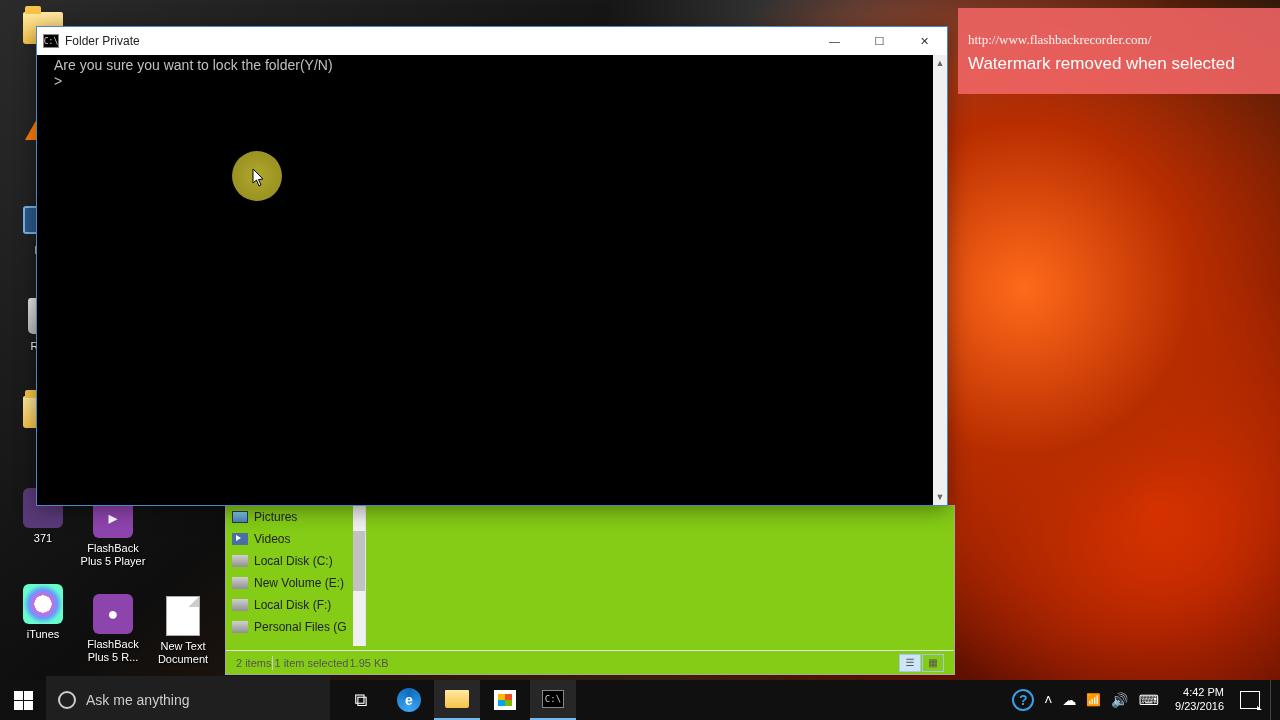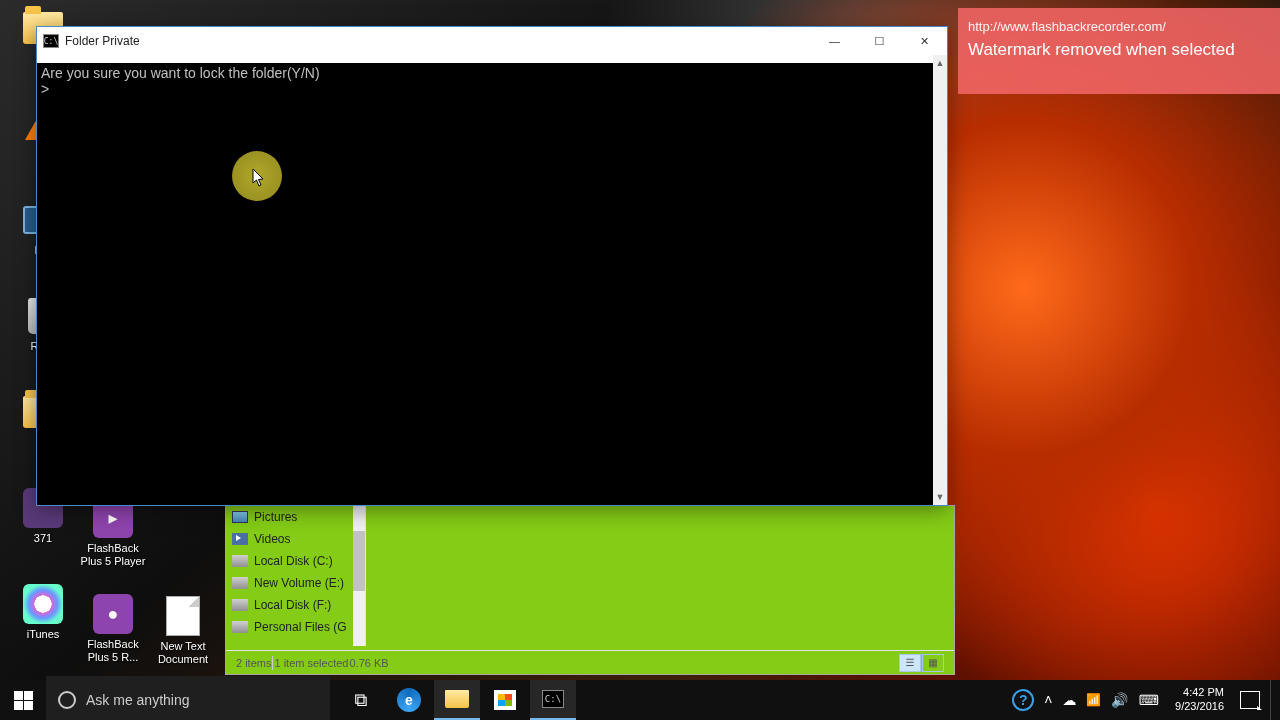--- a/index.html
+++ b/index.html
@@ -30,21 +30,21 @@
 .fb-ic{background:#8e44ad;display:flex;align-items:center;justify-content:center;color:#fff;font-size:18px;}
 .txt-ic{width:34px;height:40px;background:#fff;border:1px solid #aaa;position:relative;}
 .txt-ic::before{content:"";position:absolute;top:0;right:0;width:10px;height:10px;background:linear-gradient(135deg,#fff 49%,#ccc 50%);}
 
 
 .cmd-window { position:absolute; left:36px; top:26px; width:912px; height:480px; background:#fff; border:1px solid #4a88c7; box-shadow:0 4px 20px rgba(0,0,0,.4); z-index:10; }
 .cmd-title { height:28px; background:#fff; display:flex; align-items:center; padding:0 0 0 6px; font-size:12px; color:#222; }
 .cmd-title .cmd-icon{width:16px;height:14px;background:#000;border:1px solid #888;margin-right:6px;display:flex;align-items:center;justify-content:center;color:#ccc;font-size:8px;font-family:monospace;}
 .cmd-title .spacer{flex:1;}
 .cmd-btn{width:45px;height:28px;display:flex;align-items:center;justify-content:center;font-size:11px;color:#333;cursor:pointer;}
-.cmd-body{position:absolute;top:28px;left:0;right:14px;bottom:0;background:#000;color:#c0c0c0;font-family:Consolas,"Courier New",monospace;font-size:14px;padding:2px 4px;line-height:1.15;margin-top:8px;}
+.cmd-body{position:absolute;top:28px;left:0;right:14px;bottom:0;background:#000;color:#c0c0c0;font-family:Consolas,"Courier New",monospace;font-size:14px;padding:2px 17px;line-height:1.15;}
 .cmd-body .prompt{color:#c0c0c0;}
 .cmd-scroll{position:absolute;top:28px;right:0;width:14px;bottom:0;background:#f0f0f0;display:flex;flex-direction:column;align-items:center;}
 .cmd-scroll .arr{width:14px;height:16px;background:#f0f0f0;color:#666;font-size:9px;display:flex;align-items:center;justify-content:center;cursor:pointer;}
 .cmd-scroll .track{flex:1;background:#f0f0f0;}
 
 
 .cursor-hl{position:absolute;left:232px;top:151px;width:50px;height:50px;border-radius:50%;background:radial-gradient(circle,#b0a82a 0%,#9a9222 70%,rgba(154,146,34,0) 100%);z-index:20;display:flex;align-items:center;justify-content:center;}
 .cursor-hl svg{position:relative;top:2px;left:2px;}
 
 
@@ -63,21 +63,21 @@
 .exp-status .divider{width:1px;height:14px;background:#ccc;}
 .exp-status .spacer{flex:1;}
 .view-btn{width:22px;height:18px;border:1px solid #a8c7e8;display:flex;align-items:center;justify-content:center;font-size:10px;cursor:pointer;}
 .view-btn.active{background:#cde6f7;}
 
 
 .watermark{position:absolute;right:0;top:8px;width:322px;height:86px;background:rgba(241,101,101,.88);color:#fff;z-index:30;padding:6px 10px;font-size:16px;}
 .watermark .l1{display:flex;align-items:center;gap:6px;}
 .watermark .logo{padding:1px 6px;border:2px solid #000;color:#000;font-weight:900;letter-spacing:-1px;font-family:Arial Black,sans-serif;background:rgba(255,255,255,.05);}
 .watermark .logo .two{color:#e4002b;}
-.watermark .l2{font-size:13px;margin-top:5px;opacity:.92;}
+.watermark .l2{font-size:13px;margin-top:18px;opacity:.92;font-family:Liberation Serif, serif;}
 .watermark .l3{font-size:17px;margin-top:6px;}
 
 
 .taskbar{position:absolute;left:0;right:0;bottom:0;height:40px;background:#101010;display:flex;align-items:center;z-index:40;}
 .start-btn{width:46px;height:40px;display:flex;align-items:center;justify-content:center;cursor:pointer;}
 .win-logo{display:grid;grid-template-columns:9px 9px;grid-template-rows:9px 9px;gap:1px;}
 .win-logo div{background:#fff;}
 .search-box{width:284px;height:48px;background:#1f1f1f;display:flex;align-items:center;padding:0 12px;gap:10px;}
 .search-box .circ{width:18px;height:18px;border:2px solid #ccc;border-radius:50%;}
 .search-box .sph{color:#ccc;font-size:14px;}
@@ -203,21 +203,21 @@
       </div>
     <div class="scroll">
         <div class="thumb"></div>
       </div>
   </div>
   <div class="exp-body"></div>
   <div class="exp-status">
     <span>2 items</span>
     <div class="divider"></div>
     <span>1 item selected</span>
-    <span>0.76 KB</span>
+    <span>1.95 KB</span>
     <div class="spacer"></div>
     <div class="view-btn active">☰</div>
     <div class="view-btn">▦</div>
   </div>
 </div>
 
 <div class="cmd-window">
   <div class="cmd-title">
     <div class="cmd-icon">C:\</div>
     <span>Folder Private</span>

